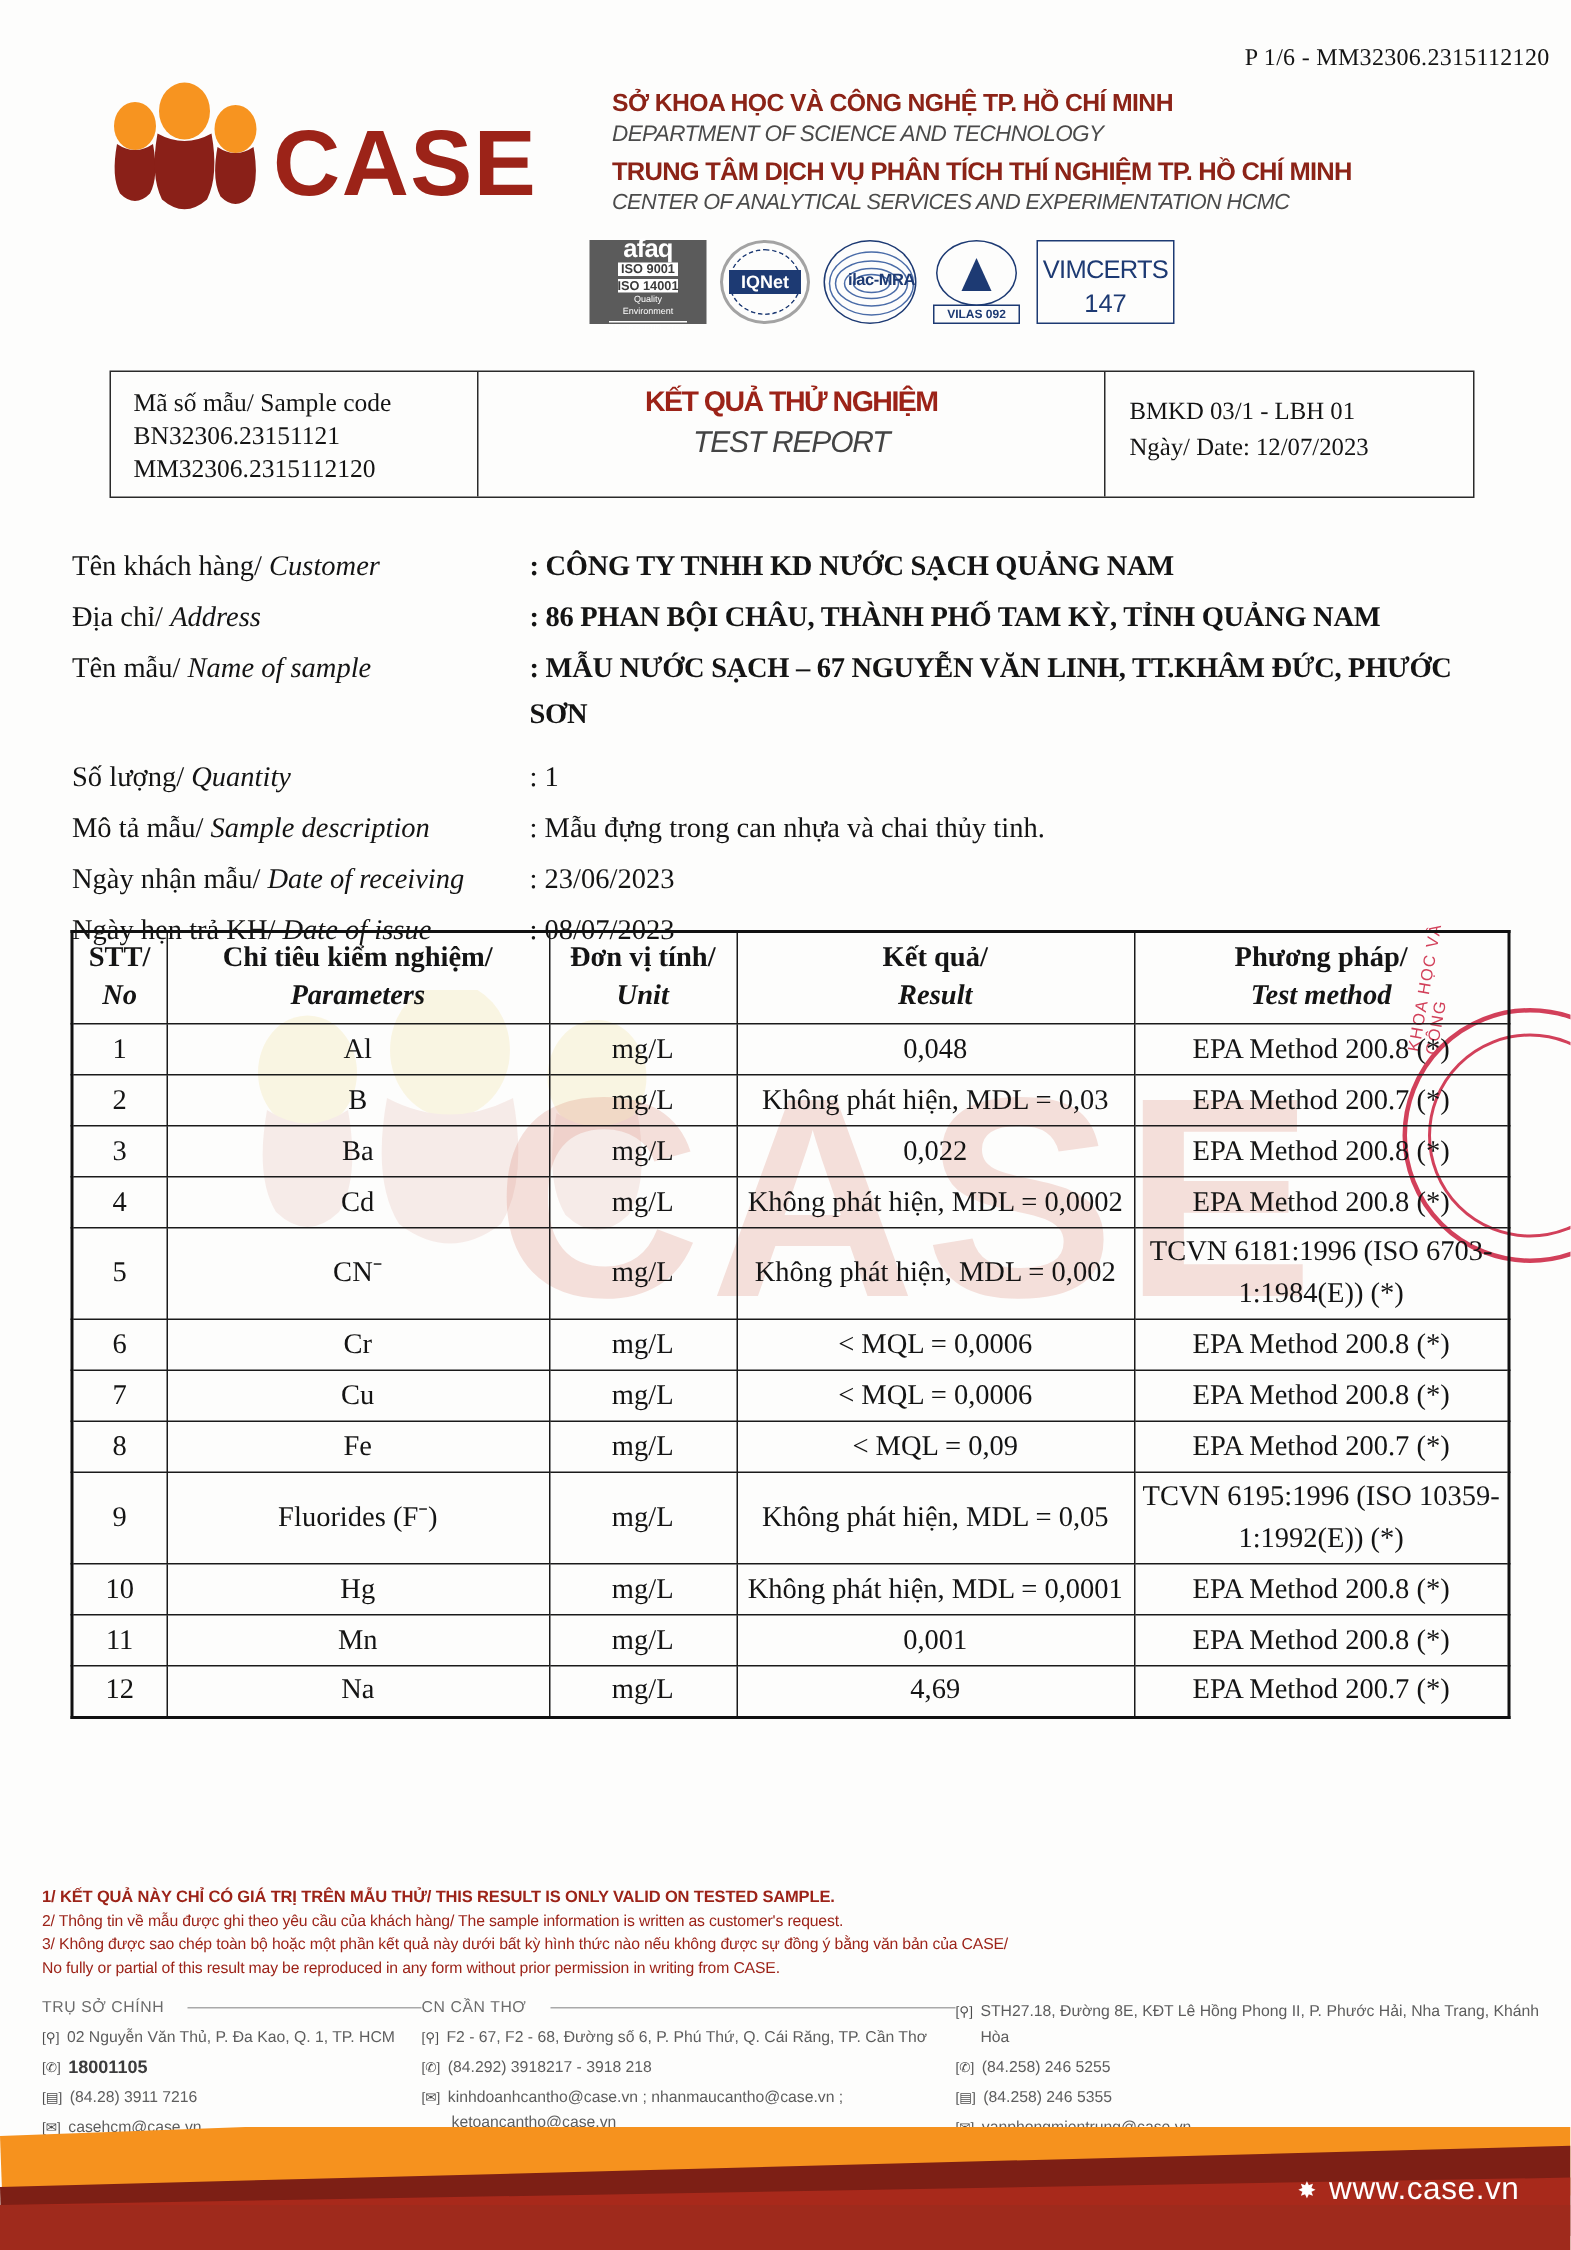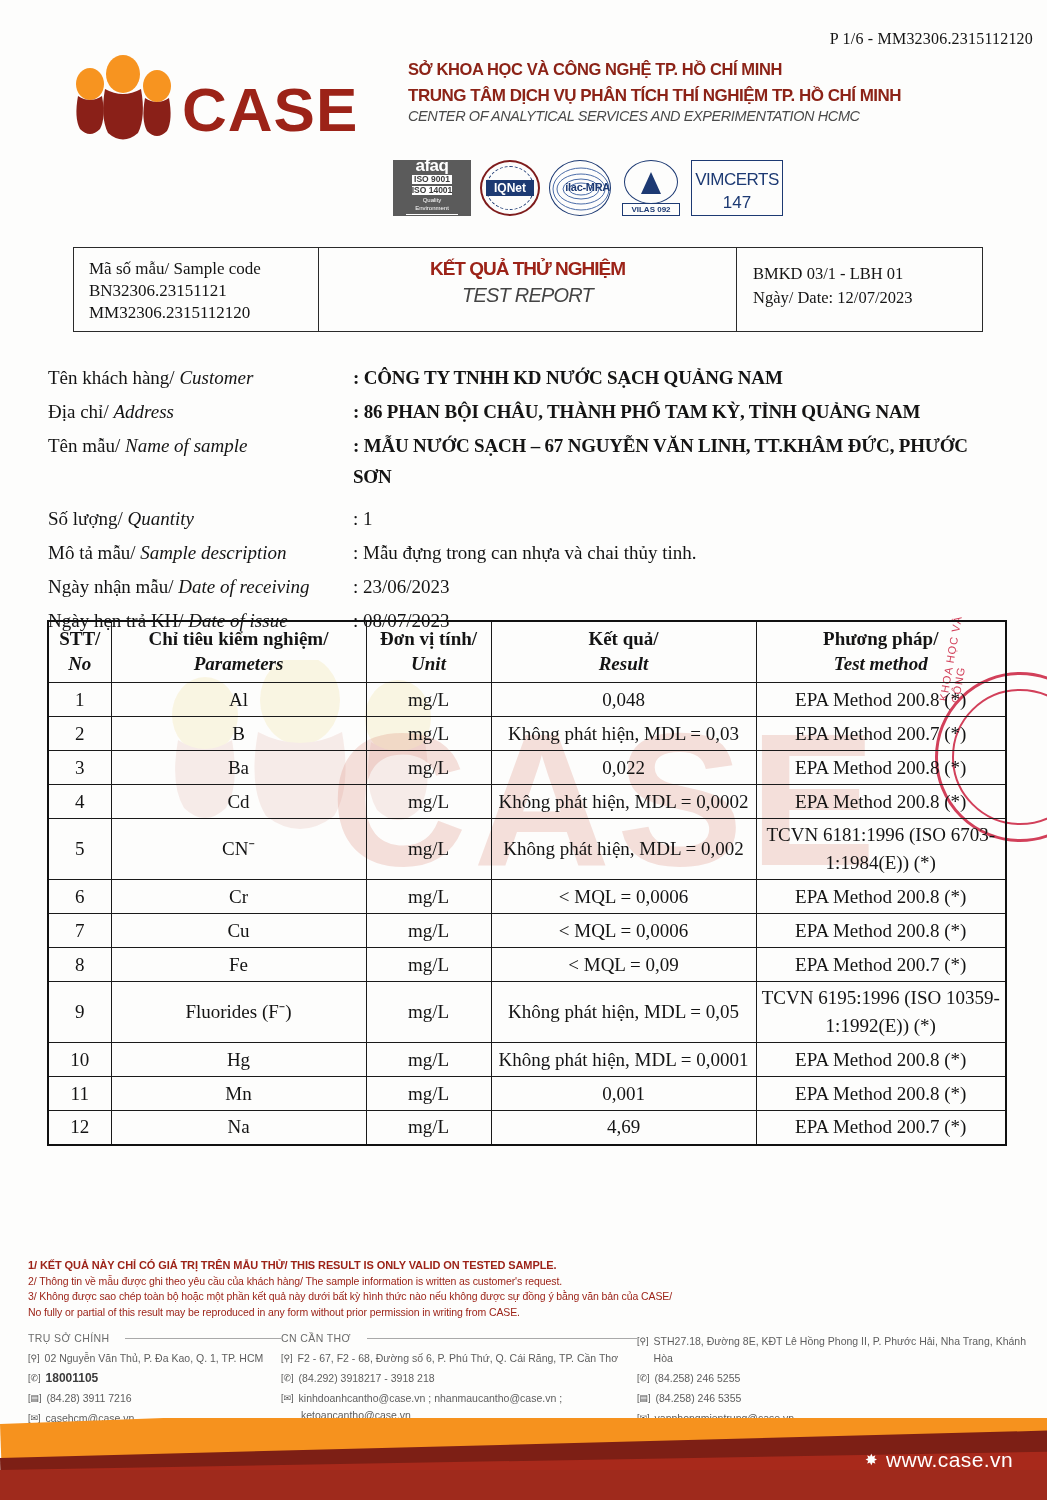--- a/index.html
+++ b/index.html
@@ -61,21 +61,21 @@
   .certs { position:absolute; left:393px; top:160px; display:flex; align-items:center; gap:9px; }
   .cert { height:56px; display:flex; align-items:center; justify-content:center; }
   .cert-afaq {
     width:78px; height:56px; background:#5b5b5b; color:#fff;
     font-family:"Liberation Sans",sans-serif; text-align:center; padding-top:2px;
   }
   .cert-afaq .a1 { font-size:17px; font-weight:700; letter-spacing:-.5px; line-height:15px;}
   .cert-afaq .a2 { font-size:8.5px; font-weight:700; background:#fff; color:#3b3b3b; margin:2px 6px 0; line-height:9px;}
   .cert-afaq .a3 { font-size:6px; margin-top:2px; line-height:6.5px;}
   .cert-afaq .a4 { font-size:4.5px; margin-top:2px; border-top:1px solid #fff; padding-top:1px;}
-  .cert-iqnet { width:60px; height:56px; border-radius:50%; border:2px solid #7f1d1d; position:relative; }
+  .cert-iqnet { width:60px; height:56px; border-radius:50%; border:2px solid #a3a3a3; position:relative; }
   .cert-iqnet .ring { position:absolute; inset:4px; border-radius:50%; border:1px dashed #1d3a73; }
   .cert-iqnet .lbl {
     position:absolute; left:0; right:0; top:18px; text-align:center;
     font-family:"Liberation Sans",sans-serif; font-size:12px; font-weight:700; color:#1d3a73;
     background:#1d3a73; color:#fff; margin:0 4px; padding:1px 0;
   }
   .cert-ilac { width:62px; height:56px; border-radius:50%; border:1.5px solid #1d3a73; position:relative; }
   .cert-ilac .lbl {
     position:absolute; left:0; right:0; top:20px; text-align:right;
     font-family:"Liberation Sans",sans-serif; font-size:11px; font-weight:700; color:#1d3a73;
@@ -219,20 +219,21 @@
           <path d="M35 35 q18 10 36 0 q5 28 -3 44 q-15 13 -30 0 q-8 -16 -3 -44z"></path>
           <path d="M75 44 q12 8 24 0 q4 22 -2 33 q-10 10 -20 0 q-6 -11 -2 -33z"></path>
         </g>
       </svg>
     </div>
     <div class="logo-text">CASE</div>
   </div>
 
   <div class="org">
     <div class="l1">SỞ KHOA HỌC VÀ CÔNG NGHỆ TP. HỒ CHÍ MINH</div>
+    <div class="l2">DEPARTMENT OF SCIENCE AND TECHNOLOGY</div>
     <div class="l3">TRUNG TÂM DỊCH VỤ PHÂN TÍCH THÍ NGHIỆM TP. HỒ CHÍ MINH</div>
     <div class="l4">CENTER OF ANALYTICAL SERVICES AND EXPERIMENTATION HCMC</div>
   </div>
 
   <div class="certs">
     <div class="cert cert-afaq">
       <div>
         <div class="a1">afaq</div>
         <div class="a2">ISO 9001</div>
         <div class="a2">ISO 14001</div>

